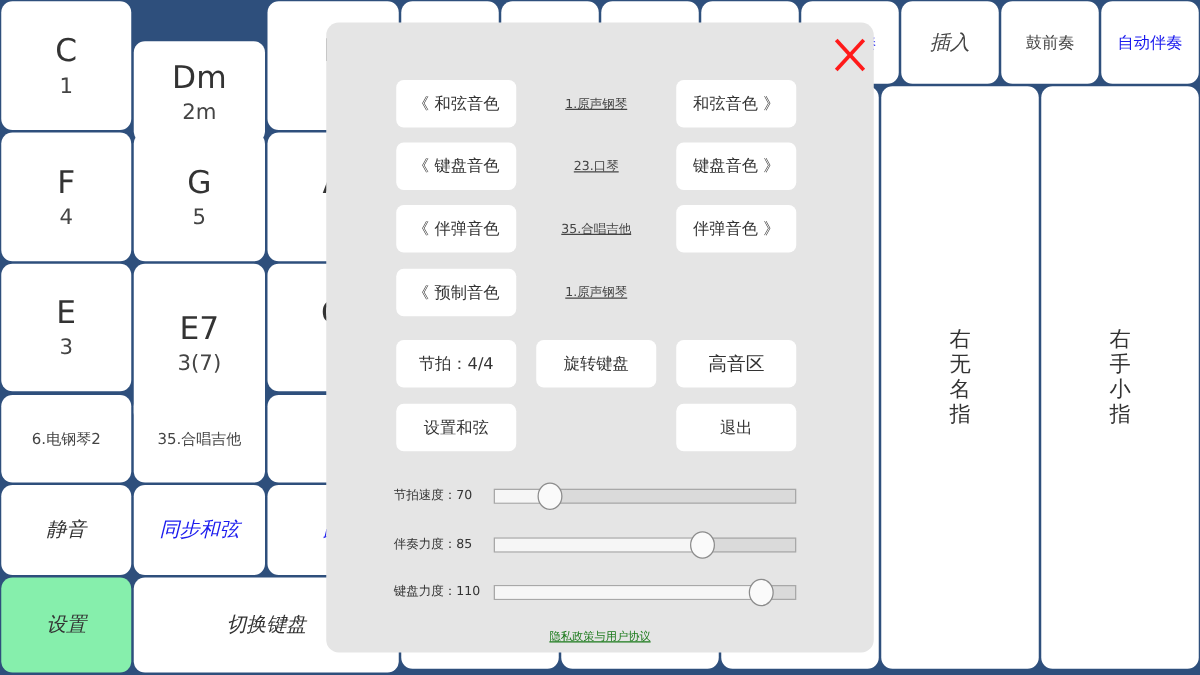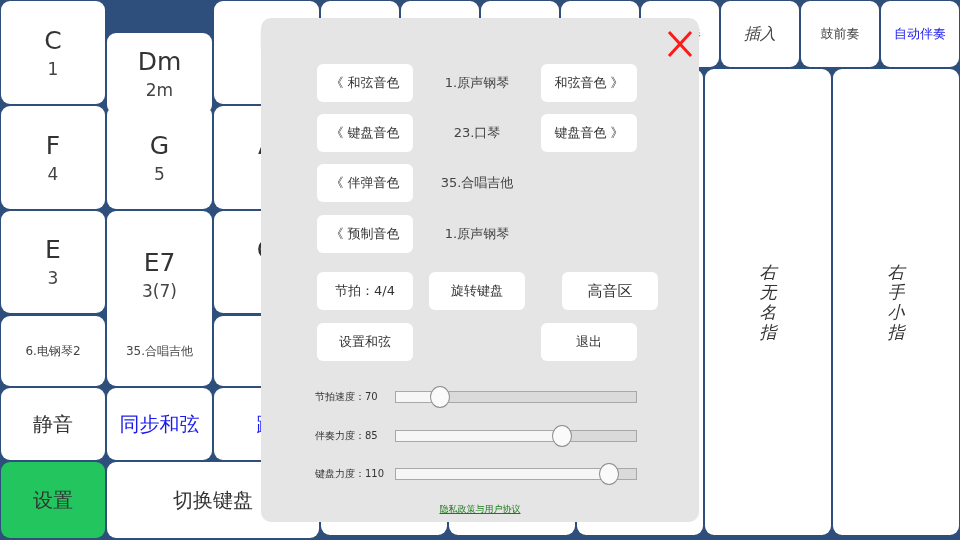--- a/index.html
+++ b/index.html
@@ -8,45 +8,45 @@
     background:#2e4f7c;
     font-family:"DejaVu Sans","Liberation Sans",sans-serif;
     color:#333;
   }
   .cell {
     position:absolute; background:#fff; border-radius:9px;
     box-sizing:border-box;
     display:flex; flex-direction:column; align-items:center; justify-content:center;
     text-align:center; cursor:pointer;
   }
-  .cell.gray { background:#22c55e; }
+  .cell.gray { background:#86efac; }
   .chord-name { font-size:25px; color:#333; line-height:30px; }
   .chord-num { font-size:17px; color:#444; line-height:22px; margin-top:2px; }
   .small-txt { font-size:12px; color:#444; }
-  .mid-txt { font-size:20px; color:#333; }
+  .mid-txt { font-size:16px; color:#333;font-style:italic; }
   .blue { color:#1a1aee; }
-  .vert { font-size:17px; line-height:20px; width:18px; word-break:break-all; color:#333;font-style:italic; }
+  .vert { font-size:17px; line-height:20px; width:18px; word-break:break-all; color:#333; }
 
   
   .dialog {
     position:absolute; left:261px; top:18px; width:438px; height:504px;
     background:#e5e5e5; border-radius:10px;
   }
   .close-btn {
     position:absolute; left:404px; top:10px; width:30px; height:32px; cursor:pointer;
   }
   .dbtn {
     position:absolute; background:#fff; border-radius:6px;
     width:96px; height:38px; display:flex; align-items:center; justify-content:center;
     font-size:13px; color:#333; cursor:pointer; box-sizing:border-box;
   }
   .dbtn.big { font-size:15px; }
   .dval {
     position:absolute; width:96px; height:38px; display:flex; align-items:center; justify-content:center;
-    font-size:13px; color:#444;
+    font-size:10px; color:#444;text-decoration:underline;
   }
   .slabel {
     position:absolute; left:54px; font-size:10px; color:#333; height:16px; line-height:16px;
   }
   .track {
     position:absolute; left:134px; width:242px; height:12px;
     background:#dadada; border:1px solid #a8a8a8; box-sizing:border-box;
   }
   .fill { position:absolute; left:0; top:0; bottom:0; background:#f6f6f6; }
   .thumb {
@@ -165,27 +165,28 @@
   <div class="dbtn" style="left:56px;top:46px;">《  和弦音色</div>
   <div class="dval" style="left:168px;top:46px;">1.原声钢琴</div>
   <div class="dbtn" style="left:280px;top:46px;">和弦音色  》</div>
 
   <div class="dbtn" style="left:56px;top:96px;">《  键盘音色</div>
   <div class="dval" style="left:168px;top:96px;">23.口琴</div>
   <div class="dbtn" style="left:56px;top:146px;">《  伴弹音色</div>
 
   <div class="dbtn" style="left:280px;top:96px;">键盘音色  》</div>
   <div class="dval" style="left:168px;top:146px;">35.合唱吉他</div>
+  <div class="dbtn" style="left:280px;top:146px;">伴弹音色  》</div>
 
   <div class="dbtn" style="left:56px;top:197px;">《  预制音色</div>
   <div class="dval" style="left:168px;top:197px;">1.原声钢琴</div>
 
   <div class="dbtn" style="left:56px;top:254px;">节拍：4/4</div>
   <div class="dbtn" style="left:168px;top:254px;">旋转键盘</div>
-  <div class="dbtn big" style="left:280px;top:254px;margin-left:21px;">高音区</div>
+  <div class="dbtn big" style="left:280px;top:254px;">高音区</div>
 
   <div class="dbtn" style="left:56px;top:305px;">设置和弦</div>
   <div class="dbtn" style="left:280px;top:305px;">退出</div>
 
   <div class="slabel" style="top:371px;">节拍速度：70</div>
   <div class="track" style="top:373px;">
     <div class="fill" style="width:18%;"></div>
     <div class="thumb" style="left:34px;"></div>
   </div>
 

